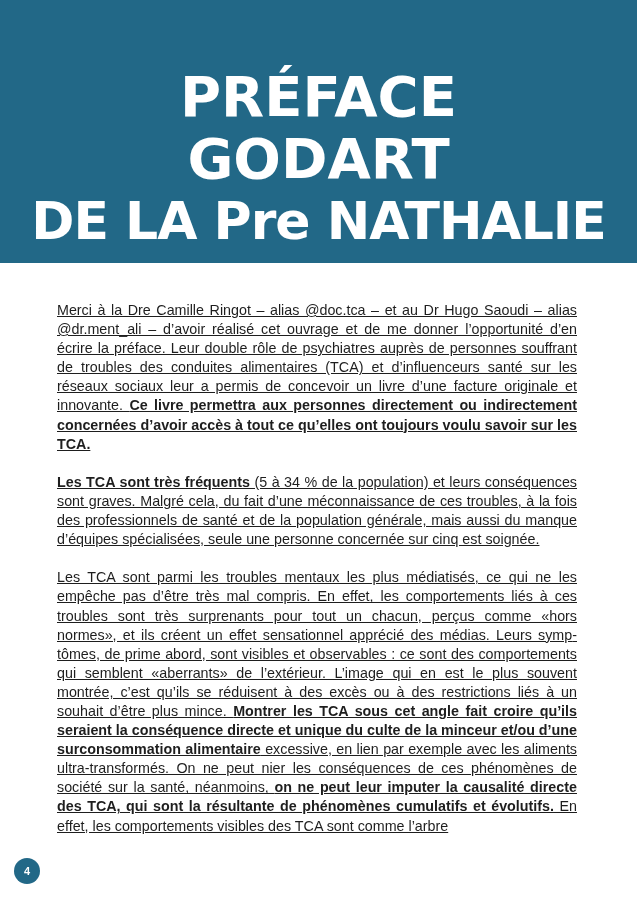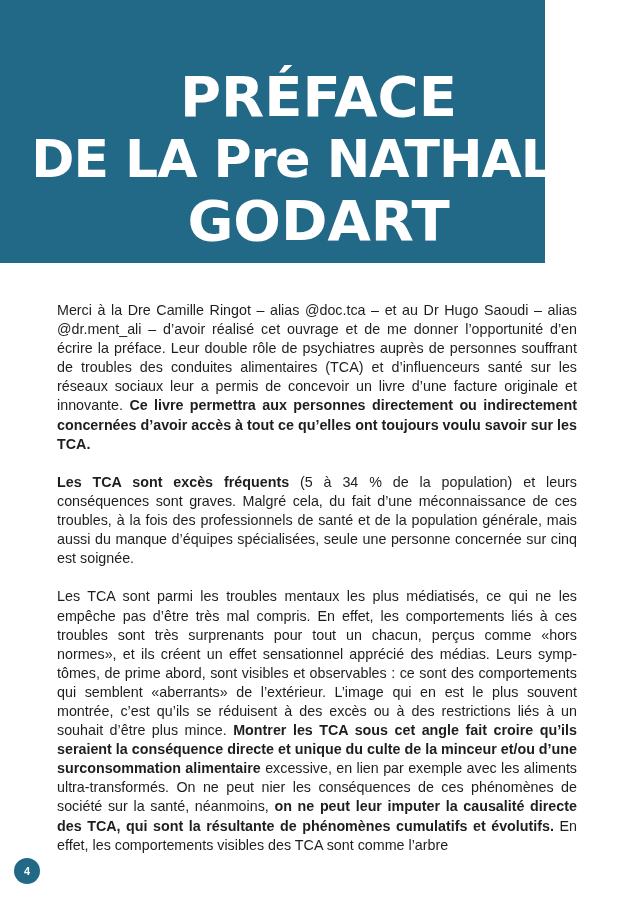--- a/index.html
+++ b/index.html
@@ -10,21 +10,21 @@
     body {
       width: 637px;
       height: 904px;
       position: relative;
       overflow: hidden;
     }
     .header-band {
       position: absolute;
       left: 0;
       top: 0;
-      width: 545px;
+      width: 637px;
       height: 263px;
       background: #226887;
     }
     .title {
       position: absolute;
       left: 0;
       top: 66px;
       width: 637px;
       text-align: center;
       color: #ffffff;
@@ -47,20 +47,21 @@
       width: 520px;
       font-family: "Liberation Sans", sans-serif;
       font-size: 14.3px;
       line-height: 19.1px;
       color: #1e1e1e;
       text-align: justify;
       hyphens: manual;
     }
     .para {
       margin: 0 0 19.1px 0;
+      text-decoration: underline;
     }
     .para b {
       font-weight: bold;
     }
     .page-number {
       position: absolute;
       left: 14px;
       top: 858px;
       width: 26px;
       height: 26px;
@@ -73,24 +74,24 @@
       line-height: 26px;
       text-align: center;
     }
   </style>
 </head>
 <body>
 
 <div class="header-band">
   <div class="title">
     <span class="title-line t1">PRÉFACE</span>
+    <span class="title-line t3">GODART</span>
     <span class="title-line t2">DE LA Pre NATHALIE</span>
-    <span class="title-line t3">GODART</span>
   </div>
 </div>
 
 <div class="body-text">
   <p class="para"><span>Merci à la Dre Camille Ringot – alias @doc.tca – et au Dr Hugo Saoudi – alias @dr.ment_ali – d’avoir réalisé cet ouvrage et de me donner l’opportunité d’en écrire la préface. Leur double rôle de psychiatres auprès de personnes souf­frant de troubles des conduites alimentaires (TCA) et d’influenceurs santé sur les réseaux sociaux leur a permis de concevoir un livre d’une facture ori­ginale et innovante. </span><b>Ce livre permettra aux personnes directement ou indi­rectement concernées d’avoir accès à tout ce qu’elles ont toujours voulu savoir sur les TCA.</b></p>
-  <p class="para"><b>Les TCA sont excès fréquents</b><span> (5 à 34 % de la population) et leurs conséquences sont graves. Malgré cela, du fait d’une méconnaissance de ces troubles, à la fois des professionnels de santé et de la population générale, mais aussi du manque d’équipes spécialisées, seule une personne concernée sur cinq est soignée.</span></p>
+  <p class="para"><b>Les TCA sont très fréquents</b><span> (5 à 34 % de la population) et leurs conséquences sont graves. Malgré cela, du fait d’une méconnaissance de ces troubles, à la fois des professionnels de santé et de la population générale, mais aussi du manque d’équipes spécialisées, seule une personne concernée sur cinq est soignée.</span></p>
   <p class="para"><span>Les TCA sont parmi les troubles mentaux les plus médiatisés, ce qui ne les empêche pas d’être très mal compris. En effet, les comportements liés à ces troubles sont très surprenants pour tout un chacun, perçus comme «hors normes», et ils créent un effet sensationnel apprécié des médias. Leurs symp­tômes, de prime abord, sont visibles et observables : ce sont des comporte­ments qui semblent «aberrants» de l’extérieur. L’image qui en est le plus souvent montrée, c’est qu’ils se réduisent à des excès ou à des restrictions liés à un souhait d’être plus mince. </span><b>Montrer les TCA sous cet angle fait croire qu’ils seraient la conséquence directe et unique du culte de la minceur et/ou d’une surconsommation alimentaire</b><span> excessive, en lien par exemple avec les aliments ultra-transformés. On ne peut nier les conséquences de ces phénomènes de société sur la santé, néanmoins, </span><b>on ne peut leur imputer la causalité directe des TCA, qui sont la résultante de phénomènes cumulatifs et évolutifs.</b><span> En effet, les comportements visibles des TCA sont comme l’arbre</span></p>
 </div>
 
 <div class="page-number">4</div>
 
 </body></html>

